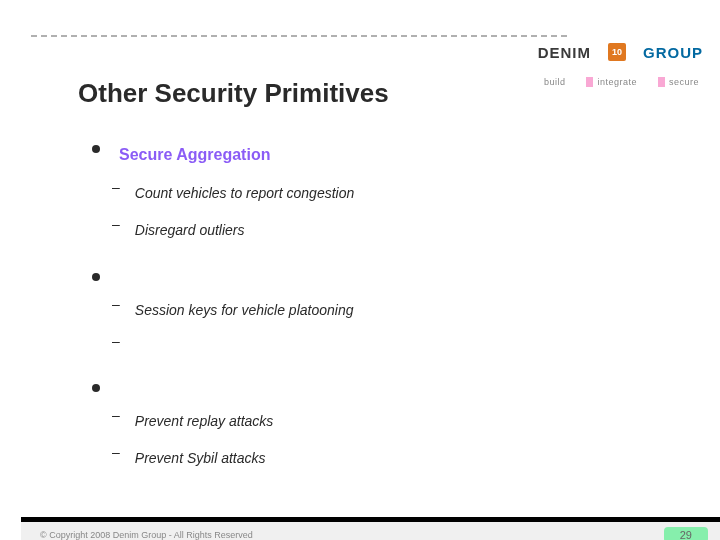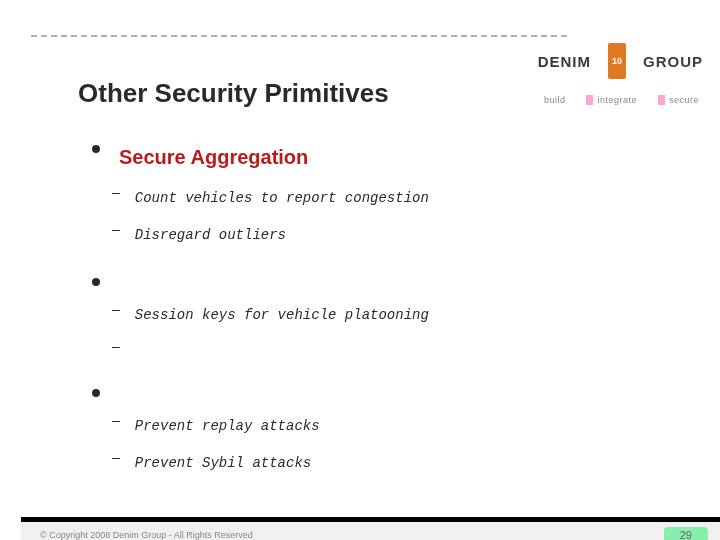--- a/index.html
+++ b/index.html
@@ -41,38 +41,38 @@
 
     .logo-denim {
       font-size: 15px;
       font-weight: bold;
       color: #3a3a3a;
       letter-spacing: 1px;
     }
 
     .logo-dot {
       width: 18px;
-      height: 36px;
+      height: 18px;
       background: #e07820;
       border-radius: 2px;
       display: flex;
       align-items: center;
       justify-content: center;
     }
 
     .logo-dot-inner {
       font-size: 9px;
       font-weight: bold;
       color: white;
     }
 
     .logo-group {
       font-size: 15px;
       font-weight: bold;
-      color: #404040;
+      color: #0369a1;
       letter-spacing: 1px;
     }
 
     .logo-tagline {
       font-size: 9px;
       color: #888;
       letter-spacing: 0.5px;
       margin-top: 2px;
     }
 
@@ -117,23 +117,23 @@
       width: 8px;
       height: 8px;
       border-radius: 50%;
       background: #2a2a2a;
       margin-top: 6px;
       margin-right: 12px;
       flex-shrink: 0;
     }
 
     .bullet-label {
-      font-size: 20px;
-      font-weight: bold;
-      color: #b91c1c;
+      font-size: 16px;
+      font-weight: bold;
+      color: #8b5cf6;
       font-family: Arial, sans-serif;
     }
 
     .sub-items {
       margin-left: 20px;
       margin-top: 4px;
     }
 
     .sub-item {
       display: flex;
@@ -145,21 +145,21 @@
       font-size: 14px;
       color: #2a2a2a;
       margin-right: 8px;
       margin-top: 1px;
     }
 
     .sub-text {
       font-size: 14px;
       color: #2a2a2a;
       font-style: italic;
-      font-family: Liberation Mono, monospace;
+      font-family: Liberation Sans, sans-serif;
     }
 
     
     .footer {
       position: absolute;
       bottom: 0;
       left: 0;
       right: 0;
       height: 30px;
       background: #f0f0f0;

